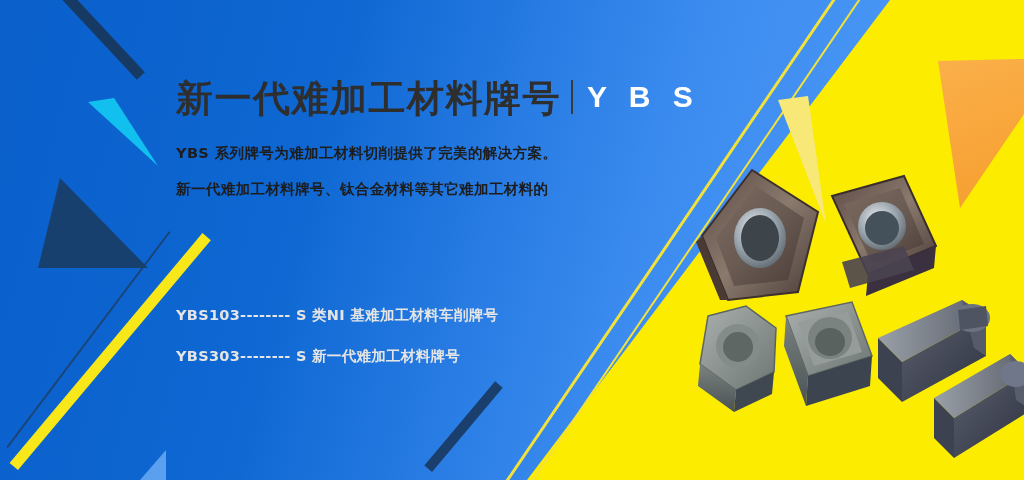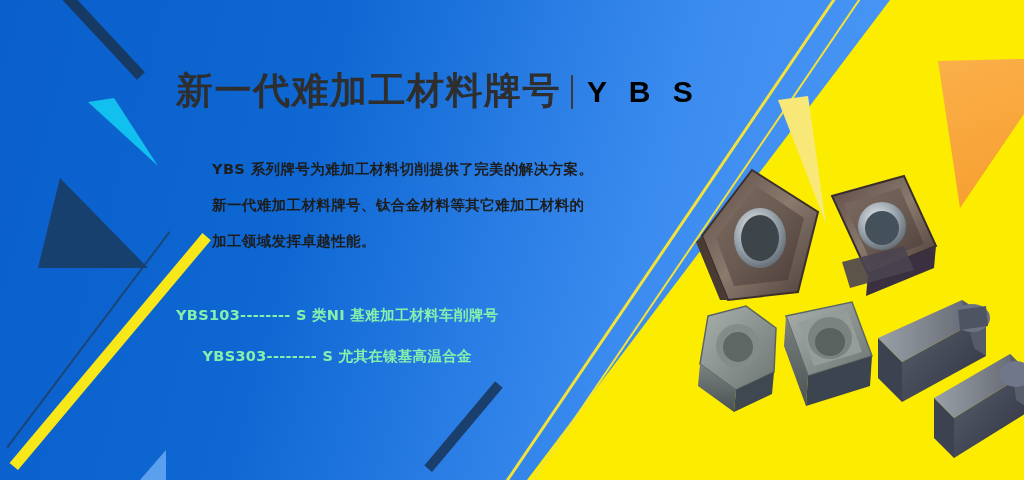--- a/index.html
+++ b/index.html
@@ -68,47 +68,46 @@
   }
   .tri-orange-real{
     left:938px;top:58px;width:124px;height:150px;
     background:linear-gradient(160deg,#fbb04a,#f59c2c);
     clip-path:polygon(0 3px, 124px 0, 22px 150px);
   }
 
   
   .content{position:absolute;left:176px;top:0;width:560px;height:480px;}
 
-  .title-row{position:absolute;top:72px;left:0;display:flex;align-items:flex-end;}
+  .title-row{position:absolute;top:80px;left:0;display:flex;align-items:flex-start;}
   .title-cn{
     font-size:37px;font-weight:700;color:#2e2e2e;
     letter-spacing:1.5px;line-height:1;
     font-family:"DejaVu Sans","Liberation Sans",sans-serif;
   }
   .title-div{
     width:2px;height:34px;background:#3a3a3a;margin:0 14px 0 10px;
   }
   .title-en{
-    font-size:30px;font-weight:600;color:#000000;letter-spacing:7px;
+    font-size:30px;font-weight:600;color:#ffffff;letter-spacing:7px;
     font-family:"Liberation Sans",sans-serif;
   }
 
-  .desc{position:absolute;top:162px;left:0;width:400px;margin-left:36px;}
+  .desc{position:absolute;top:146px;left:0;width:400px;}
   .desc p{
     margin:0 0 20px 0;font-size:14.5px;color:#1d1d1d;font-weight:700;
     letter-spacing:.4px;line-height:1.1;
     font-family:"DejaVu Sans","Liberation Sans",sans-serif;
   }
 
   .models{position:absolute;top:308px;left:0;}
   .models p{
-    margin:0 0 26px 0;font-size:14.5px;color:#86efac;font-weight:700;
+    margin:0 0 26px 0;font-size:14.5px;color:#e5e5e5;font-weight:700;
     letter-spacing:.3px;line-height:1;
     font-family:"DejaVu Sans","Liberation Sans",sans-serif;
-    text-align:center;
   }
 
   
   .inserts{position:absolute;left:690px;top:150px;width:334px;height:330px;}
 </style>
 </head>
 <body>
 
 <div class="banner">
 
@@ -131,26 +130,25 @@
 
     <div class="title-row">
       <span class="title-cn">新一代难加工材料牌号</span>
       <span class="title-div"></span>
       <span class="title-en">Y B S</span>
     </div>
 
     <div class="desc">
       <p>YBS 系列牌号为难加工材料切削提供了完美的解决方案。</p>
       <p>新一代难加工材料牌号、钛合金材料等其它难加工材料的</p>
-      <p>加工领域发挥卓越性能。</p>
     </div>
 
     <div class="models">
       <p>YBS103-------- S 类NI 基难加工材料车削牌号</p>
-      <p>YBS303-------- S 尤其在镍基高温合金</p>
+      <p>YBS303-------- S 新一代难加工材料牌号</p>
     </div>
 
   </div>
 
   <div class="inserts">
     <svg width="334" height="330" viewBox="0 0 334 330">
       <defs>
         <linearGradient id="gBrownA" x1="0" y1="0" x2="1" y2="1">
           <stop offset="0" stop-color="#5d4a45"></stop>
             <stop offset="0.5" stop-color="#8a7a6d"></stop>

